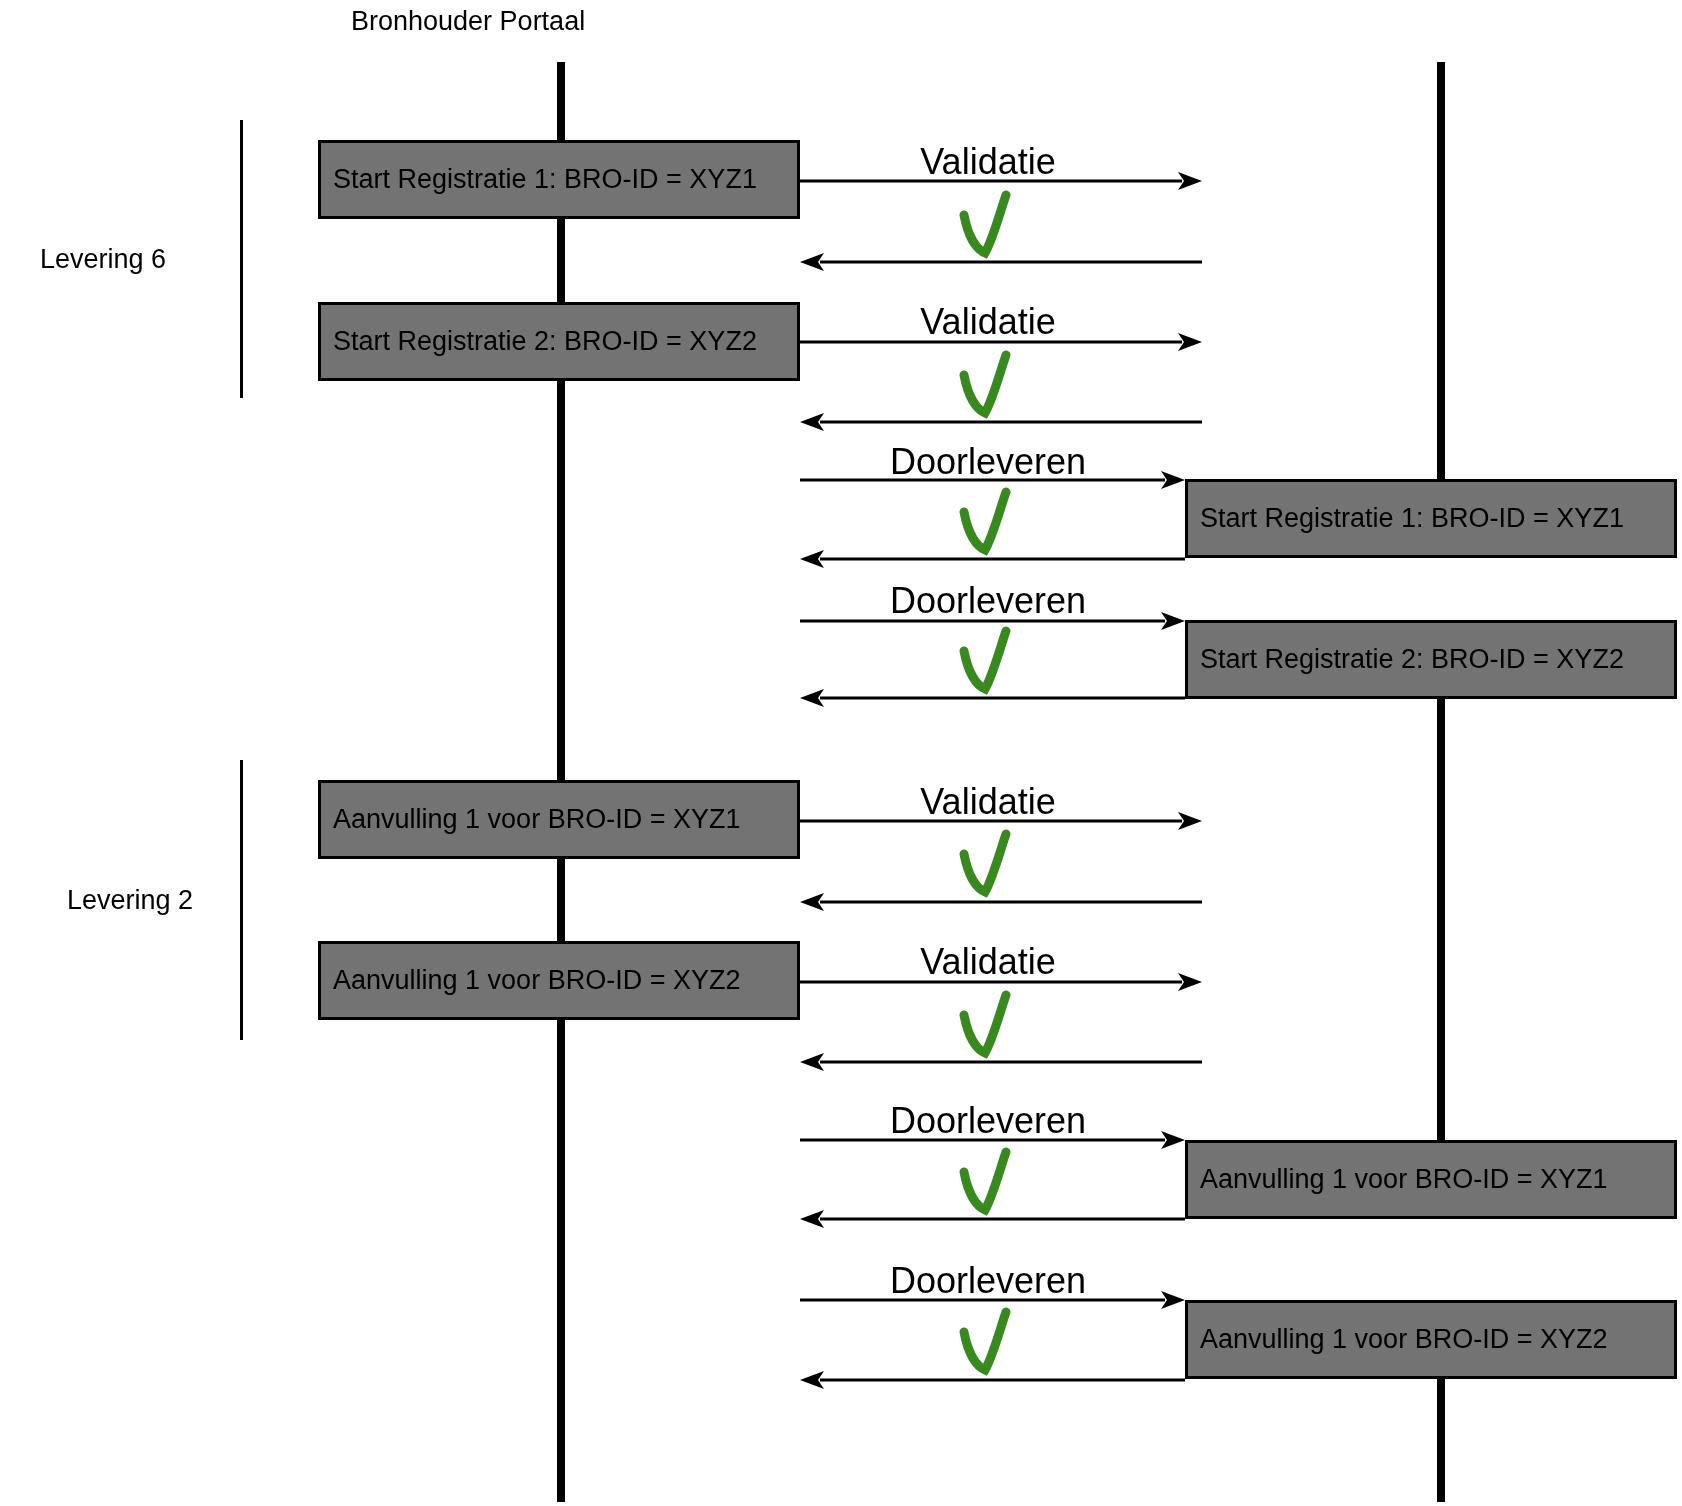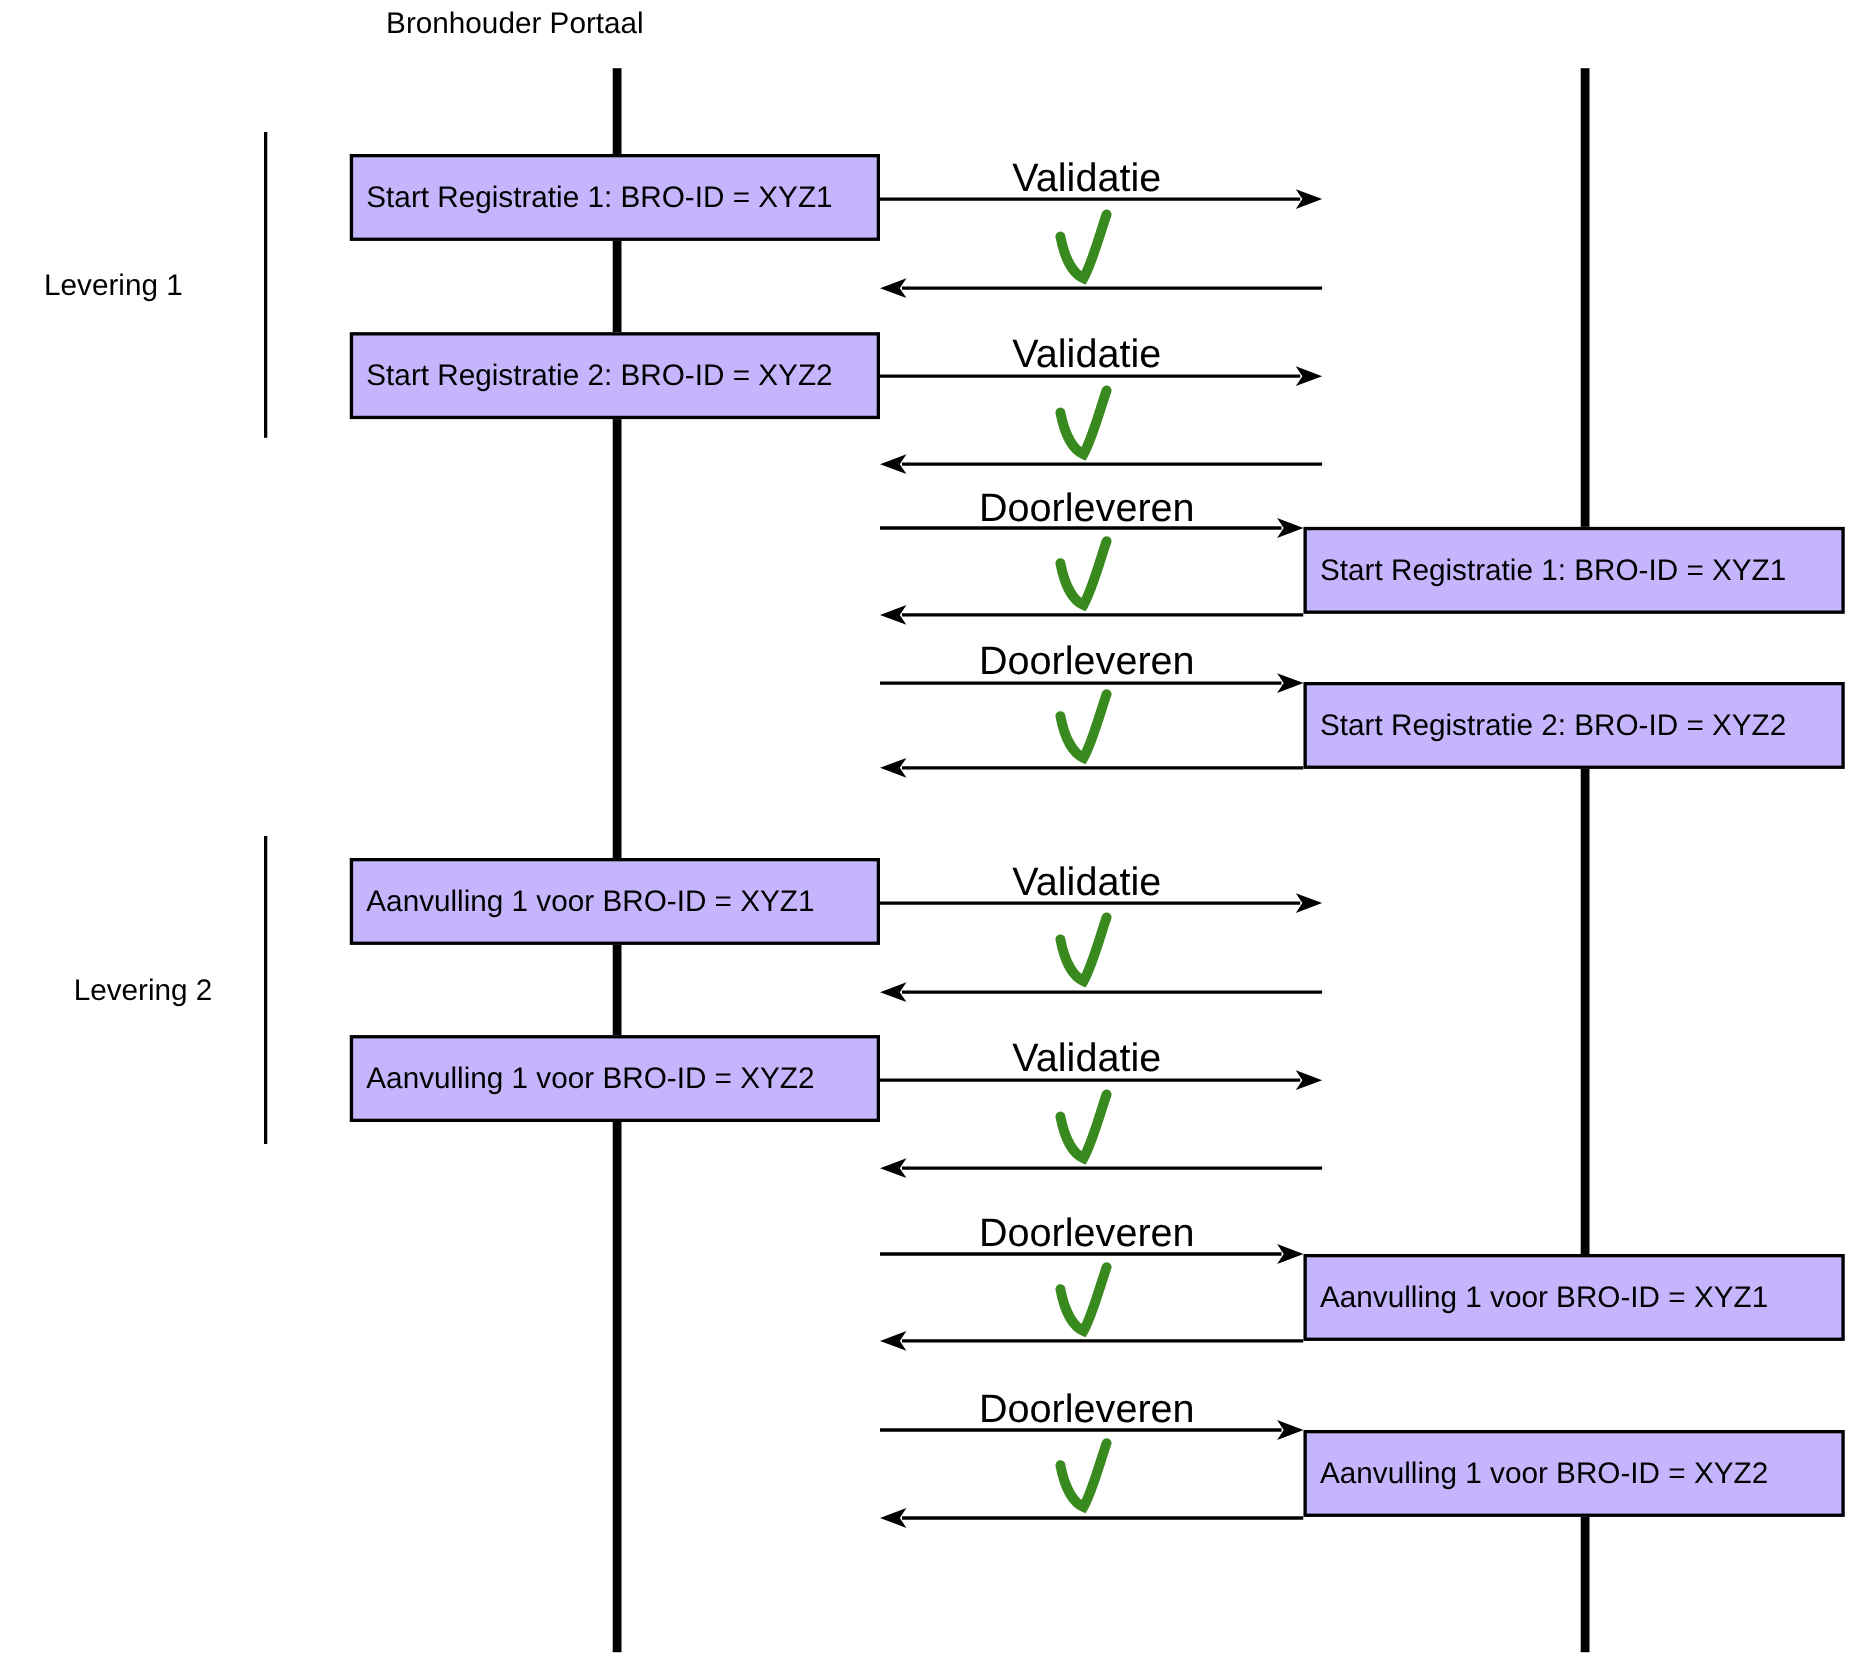--- a/index.html
+++ b/index.html
@@ -16,21 +16,21 @@
     text-align:left;font-size:27px;line-height:32px;white-space:nowrap;
   }
   .lifeline{position:absolute;width:8px;background:#000;}
   .bracket{position:absolute;width:3px;background:#000;}
   .group-label{
     position:absolute;left:40px;width:180px;height:32px;
     font-size:27px;line-height:32px;text-align:left;white-space:nowrap;
   }
   .msg-box{
     position:absolute;height:79px;box-sizing:border-box;
-    background:#c4b5fd;border:3px solid #000;
+    background:#737373;border:3px solid #000;
     display:flex;align-items:center;padding-left:12px;
     font-size:27px;white-space:nowrap;z-index:2;
   }
   .box-left{left:318px;width:482px;}
   .box-right{left:1185px;width:492px;}
   .msg-label{
     position:absolute;left:788px;width:400px;height:32px;
     text-align:center;font-size:36px;line-height:32px;white-space:nowrap;
   }
   .arrow{position:absolute;left:800px;height:22px;}
@@ -47,21 +47,21 @@
   <div class="lifeline" style="left:557px;top:219px;height:83px;"></div>
   <div class="lifeline" style="left:557px;top:379px;height:401px;"></div>
   <div class="lifeline" style="left:557px;top:859px;height:82px;"></div>
   <div class="lifeline" style="left:557px;top:1019px;height:483px;"></div>
 
   <div class="lifeline" style="left:1437px;top:62px;height:417px;"></div>
   <div class="lifeline" style="left:1437px;top:698px;height:442px;"></div>
   <div class="lifeline" style="left:1437px;top:1379px;height:123px;"></div>
 
   <div class="bracket" style="left:240px;top:120px;height:278px;"></div>
-  <div class="group-label" style="top:243px;">Levering 1</div>
+  <div class="group-label" style="top:243px;">Levering 6</div>
   <div class="bracket" style="left:240px;top:760px;height:280px;"></div>
   <div class="group-label" style="top:884px;text-align:center;">Levering 2</div>
 
   <div class="msg-box box-left" style="top:140px;">
       <span>Start Registratie 1: BRO-ID = XYZ1</span>
     </div>
   <div class="msg-box box-left" style="top:302px;">
       <span>Start Registratie 2: BRO-ID = XYZ2</span>
     </div>
   <div class="msg-box box-left" style="top:780px;">

